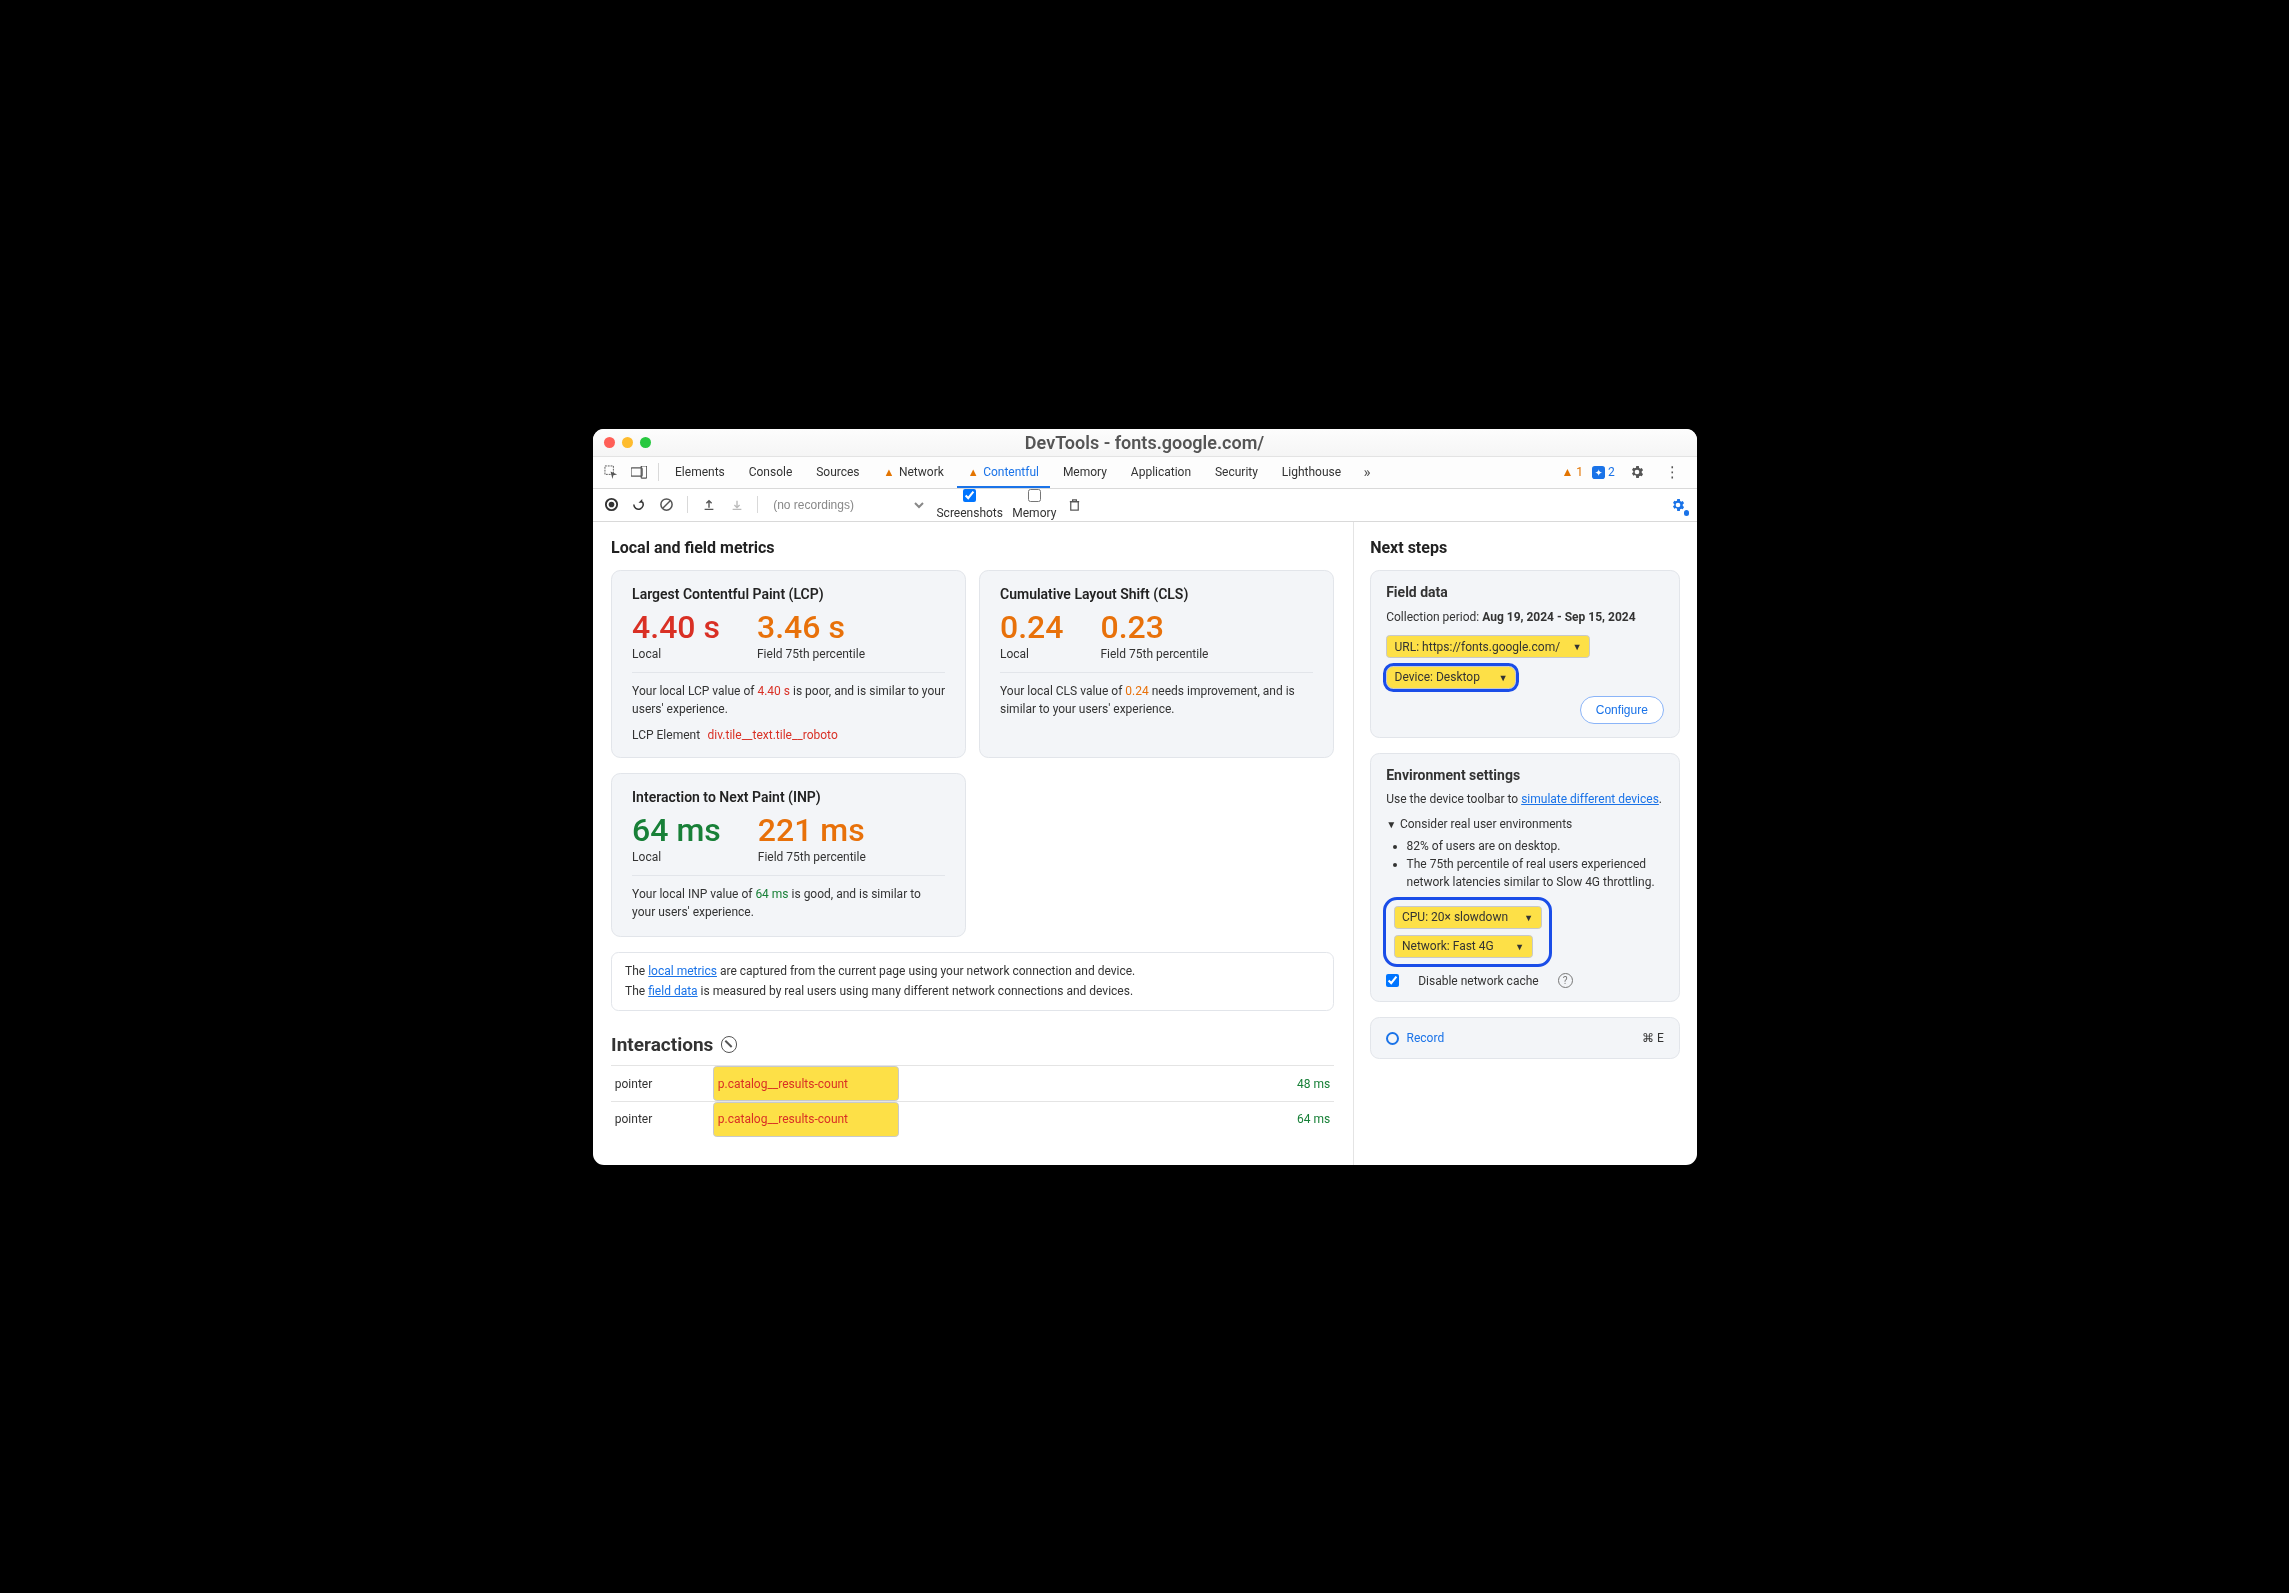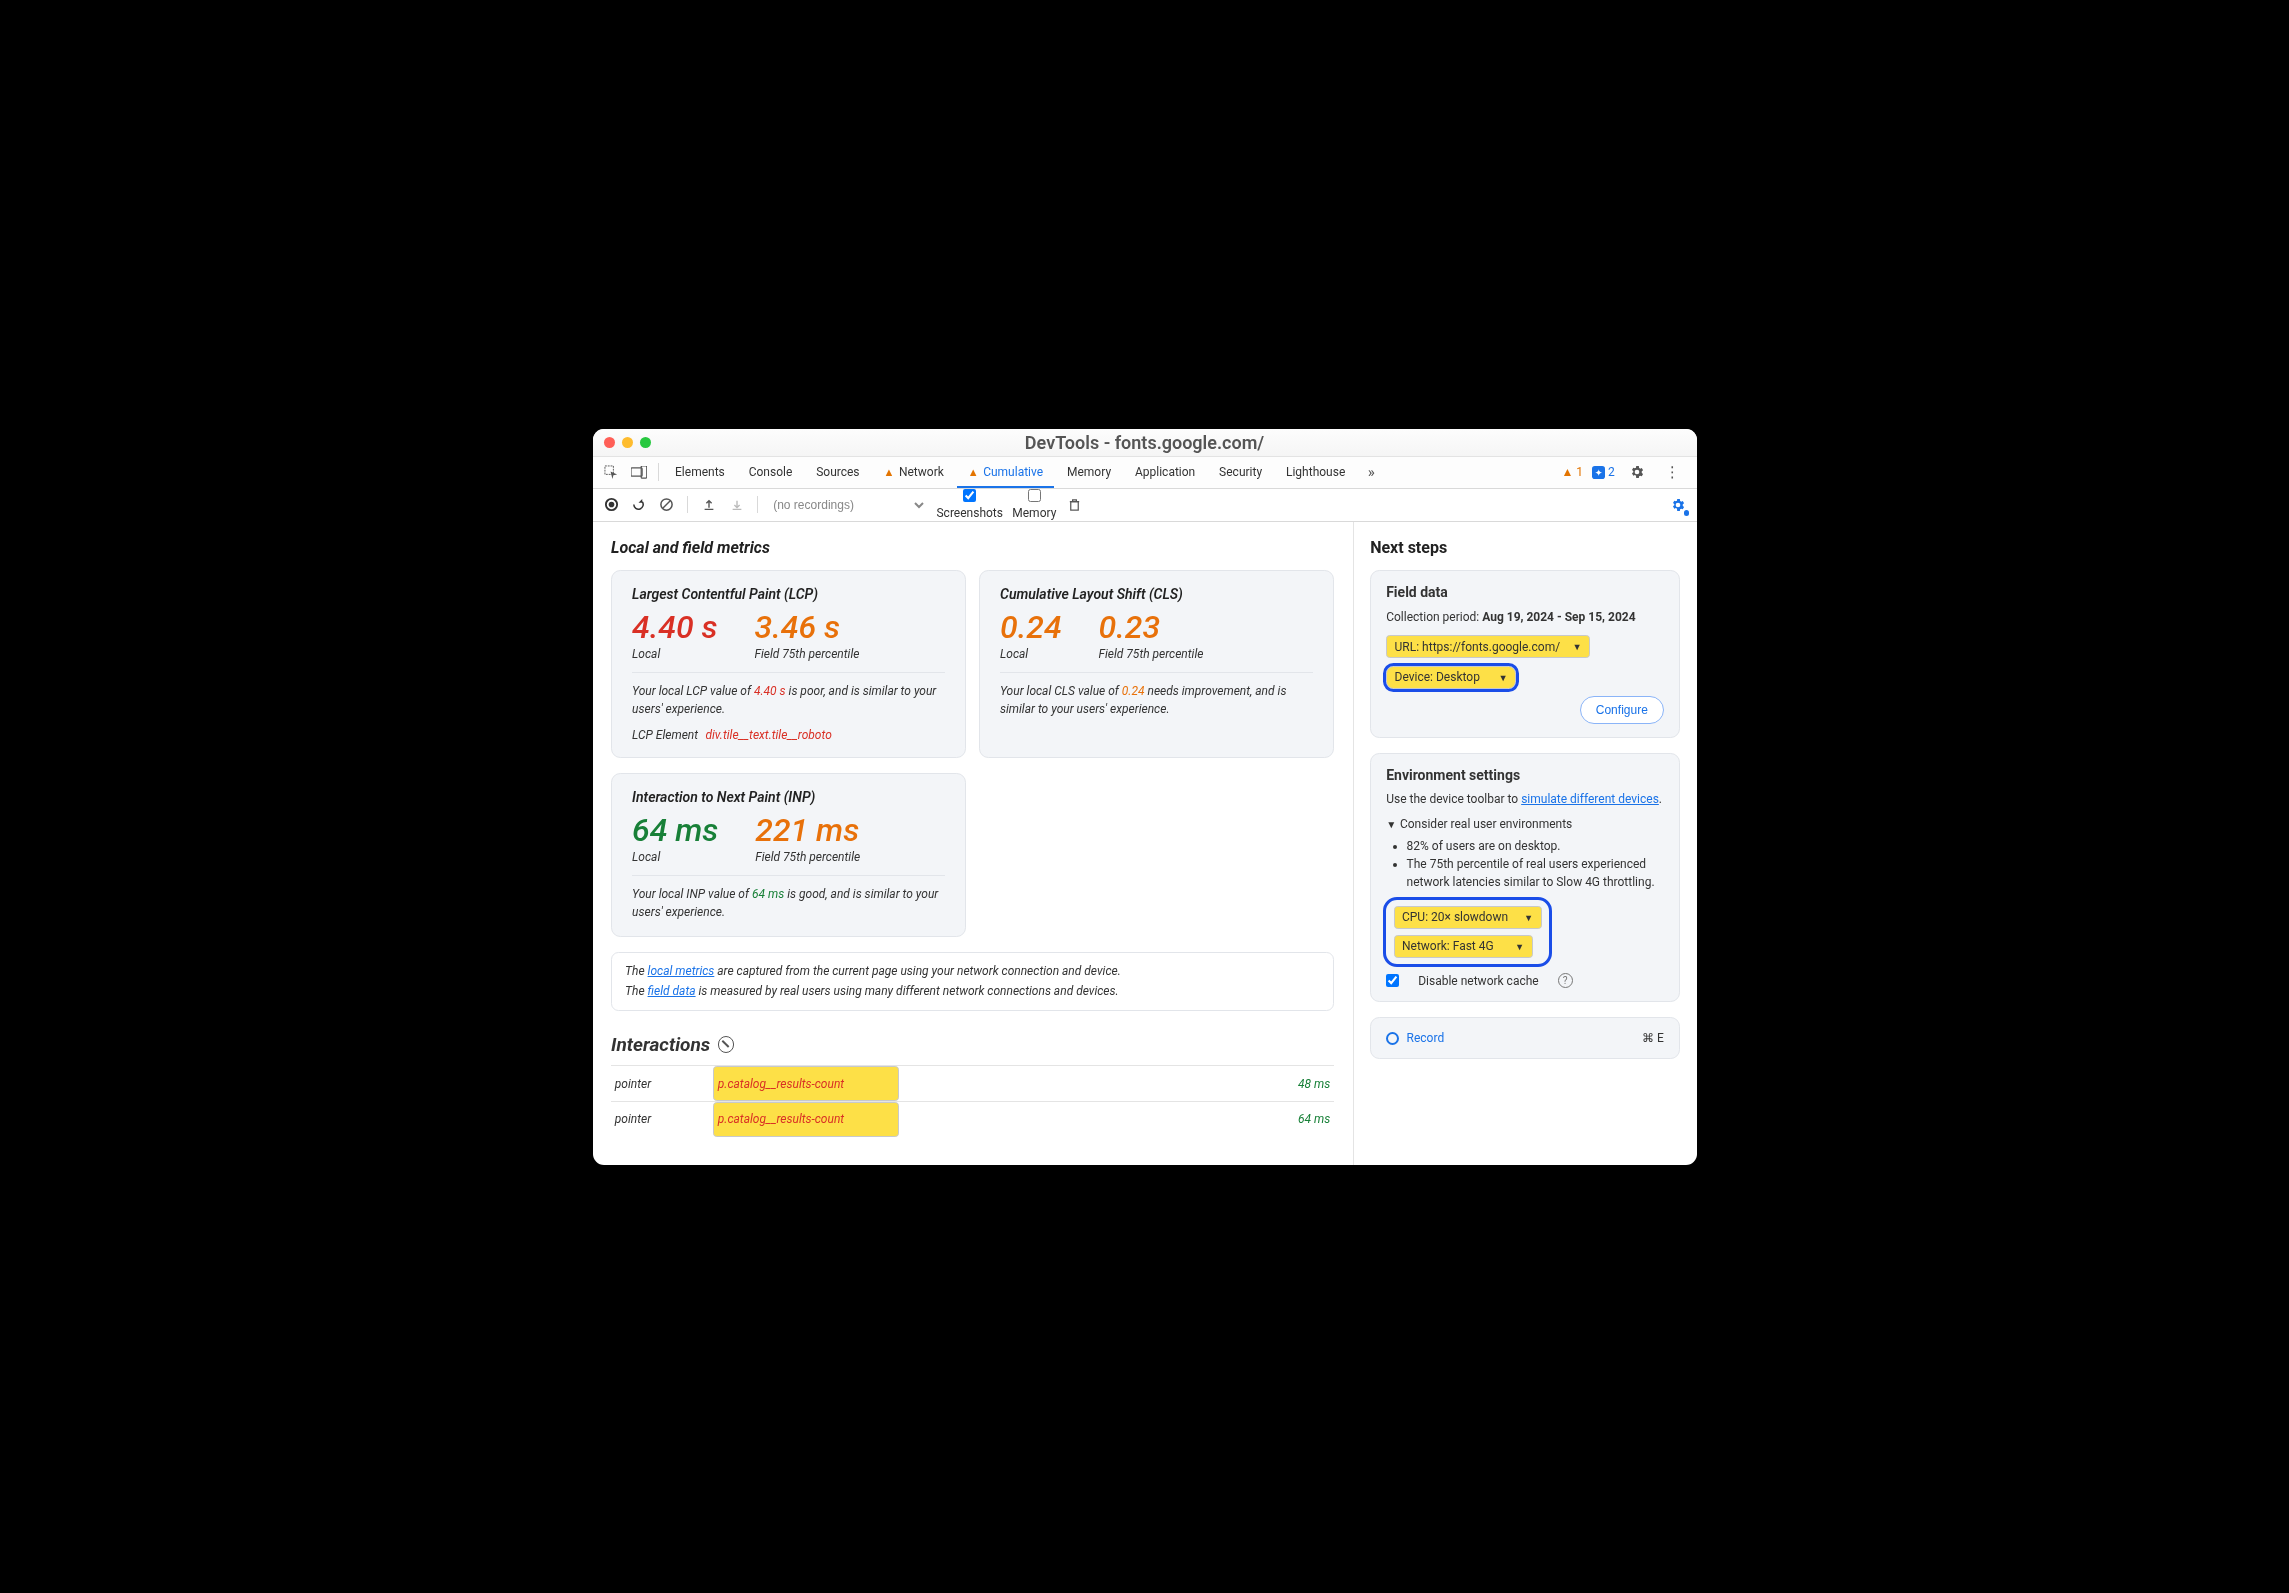--- a/index.html
+++ b/index.html
@@ -55,21 +55,21 @@
     display:flex; align-items:center; height:33px; padding:0 9.3px; gap:9.3px;
     border-bottom:0.9px solid #d9d9d9; background:#fff;
   }
   .toolbar .ico { width:18.6px; height:18.6px; display:flex; align-items:center; justify-content:center; color:#555;}
   .toolbar .sep2 { width:0.9px; height:16.7px; background:#d9d9d9; margin:0 1.9px;}
   .toolbar select.rec { border:none; color:#888; font-size:12px; background:transparent; width:158px;}
   .toolbar label { display:flex; align-items:center; gap:4.6px; font-size:12px; color:#333;flex-direction:column;}
   .toolbar .gear-right { margin-left:auto; color:#1a73e8; position:relative;}
   .toolbar .gear-right::after{content:""; position:absolute; right:-1.9px; bottom:-1.9px; width:5.6px;height:5.6px;border-radius:50%;background:#1a73e8;}
   .main { display:flex; }
-  .left { flex:1; padding:16.7px 18.6px 28px 18.6px; border-right:0.9px solid #e4e4e4;font-style:italic; }
+  .left { flex:1; padding:16.7px 18.6px 28px 18.6px; border-right:0.9px solid #e4e4e4; }
   .right { width:343px; padding:16.7px 16.7px 18.6px 16.7px; }
   h2.sec { font-size:16px; font-weight:700; color:#222; margin-bottom:13px;}
   .cards-row { display:flex; gap:13px; margin-bottom:15px;}
   .card {
     flex:1; background:#f3f5f8; border:0.9px solid #e2e5ea; border-radius:9.3px; padding:15px 20px;
   }
   .card h3 { font-size:14px; font-weight:600; margin-bottom:9.3px; color:#222;}
   .metrics { display:flex; gap:37px; margin-bottom:11px;}
   .metric .val { font-size:32px; font-weight:500; line-height:1; }
   .metric .lbl { font-size:12px; color:#333; margin-top:3.7px;}
@@ -151,21 +151,21 @@
     <div class="sep"></div>
     <div class="tab">Elements</div>
     <div class="tab">Console</div>
     <div class="tab">Sources</div>
     <div class="tab">
         <span class="warn-tri">▲</span>
         <span>Network</span>
       </div>
     <div class="tab active">
         <span class="warn-tri">▲</span>
-        <span>Cumulative</span>
+        <span>Contentful</span>
       </div>
     <div class="tab">Memory</div>
     <div class="tab">Application</div>
     <div class="tab">Security</div>
     <div class="tab">Lighthouse</div>
     <div class="iconbtn" style="font-size:15px;">»</div>
     <div class="right-icons">
       <div class="badge-warn">
           <span>▲</span>
           <span>1</span>

